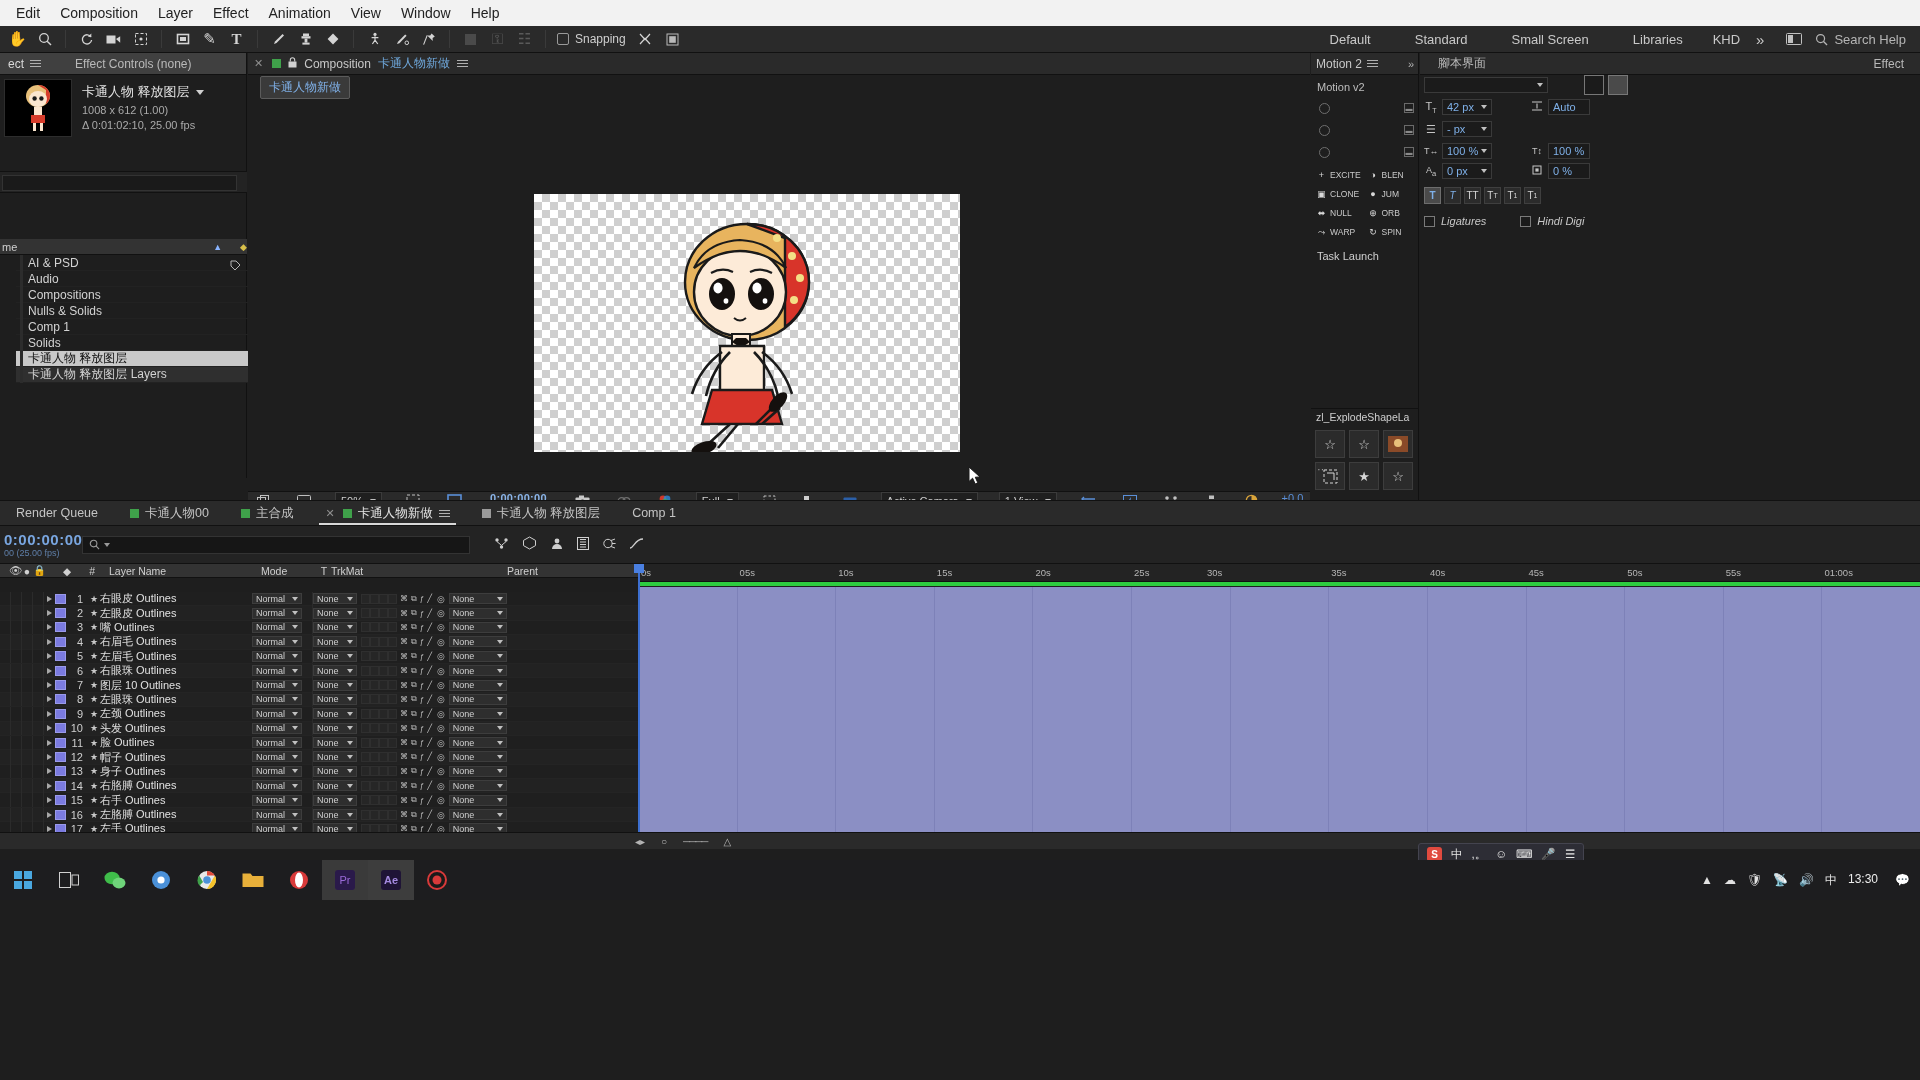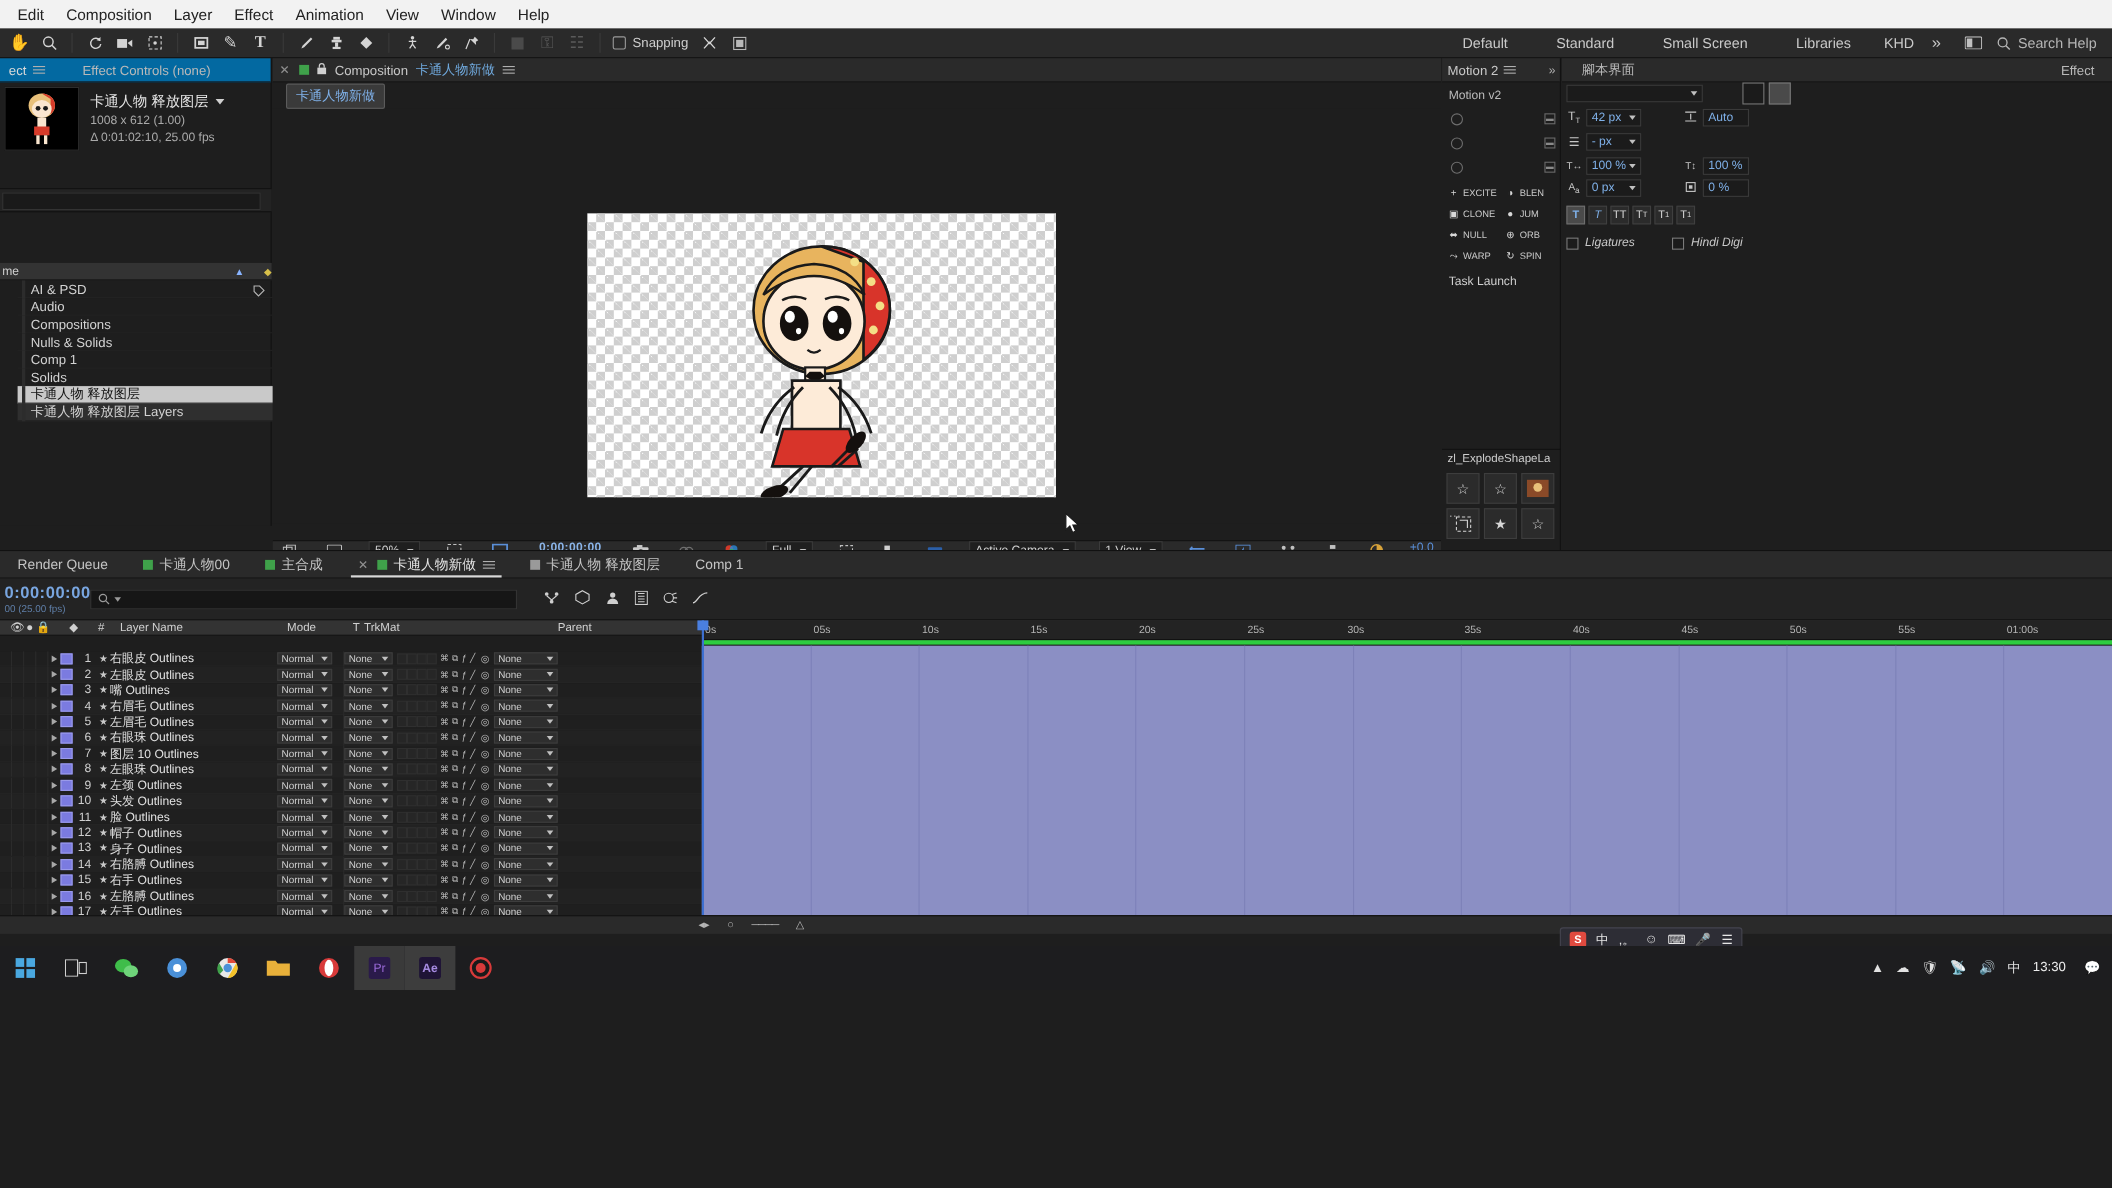--- a/index.html
+++ b/index.html
@@ -22,21 +22,21 @@
   .tool.dim { color:#5a5a5a; }
   .tool svg { display:block; }
   .snapbox { width:12px; height:12px; border:1px solid #9a9a9a; border-radius:2px; margin-right:6px;}
   #snapping { display:flex; align-items:center; font-size:12px; color:#cfcfcf; margin-left:4px;}
   .ws { font-size:13px; color:#c9c9c9; padding:0 22px; white-space:nowrap; }
   #searchhelp { display:flex; align-items:center; gap:6px; font-size:13px; color:#b5b5b5;}
 
   
   #leftcol { position:absolute; left:0; top:53px; width:247px; height:425px;
     background:#1e1e1e; border-right:1px solid #111; }
-  #lc-tabs { height:22px; background:#0369a1; display:flex; align-items:center;
+  #lc-tabs { height:22px; background:#404040; display:flex; align-items:center;
     border-bottom:1px solid #111; font-size:12px;}
   #lc-tabs .t { padding:0 8px; color:#b9b9b9; display:flex; align-items:center; gap:6px;}
   #lc-tabs .t.active { color:#d9d9d9; }
   .hamb { display:inline-block; width:11px; }
   .hamb i { display:block; height:1px; background:#b0b0b0; margin:2px 0;}
 
   #previewrow { height:86px; display:flex; padding:4px 0 0 4px; }
   #thumb { width:68px; height:58px; background:#000; border:1px solid #2d2d2d;
     display:flex; align-items:center; justify-content:center; }
   #meta { padding-left:10px; padding-top:4px; }
@@ -1633,21 +1633,21 @@
         </div>
       </div>
 
     <div id="ruler">
         <span class="tick" style="left: 3px;">0s</span>
         <span class="tick" style="left: 101.615px;">05s</span>
         <span class="tick" style="left: 200.231px;">10s</span>
         <span class="tick" style="left: 298.846px;">15s</span>
         <span class="tick" style="left: 397.462px;">20s</span>
         <span class="tick" style="left: 496.077px;">25s</span>
-        <span class="tick" style="left: 587px;">30s</span>
+        <span class="tick" style="left: 569px;">30s</span>
         <span class="tick" style="left: 693.308px;">35s</span>
         <span class="tick" style="left: 791.923px;">40s</span>
         <span class="tick" style="left: 890.538px;">45s</span>
         <span class="tick" style="left: 989.154px;">50s</span>
         <span class="tick" style="left: 1087.77px;">55s</span>
         <span class="tick" style="left: 1186.38px;">01:00s</span>
       </div>
     <div id="greenbar"></div>
     <div id="tl-body">
         <div class="gridline" style="left: 98.6154px;"></div>

